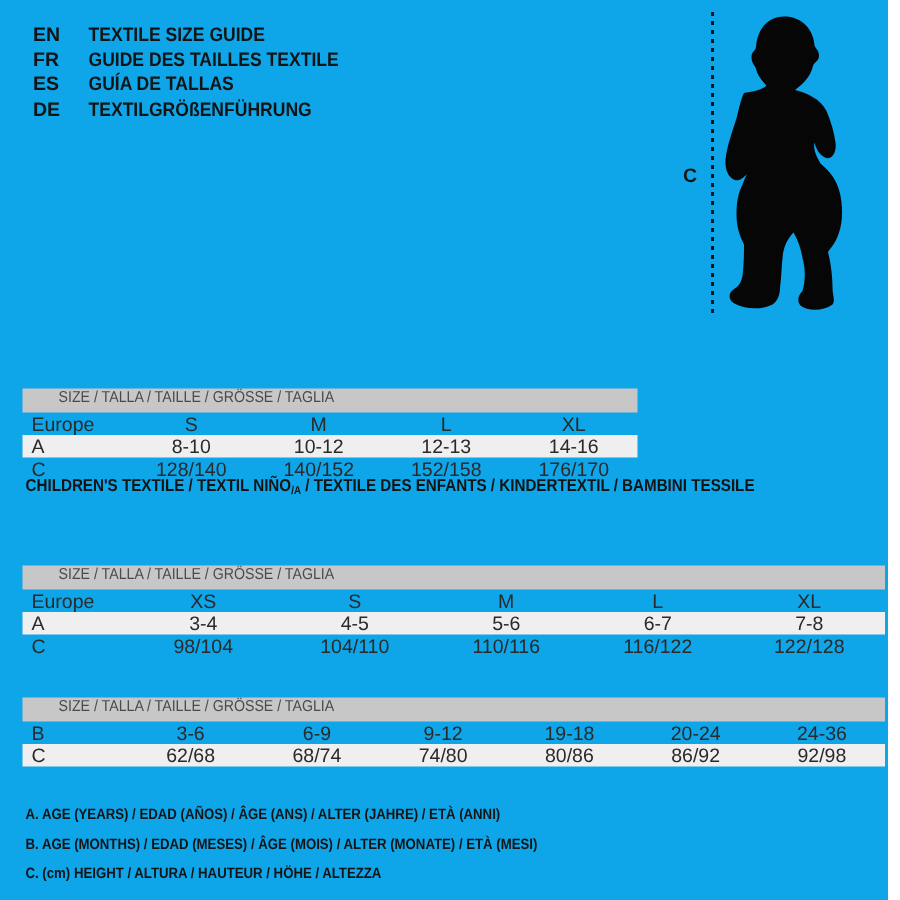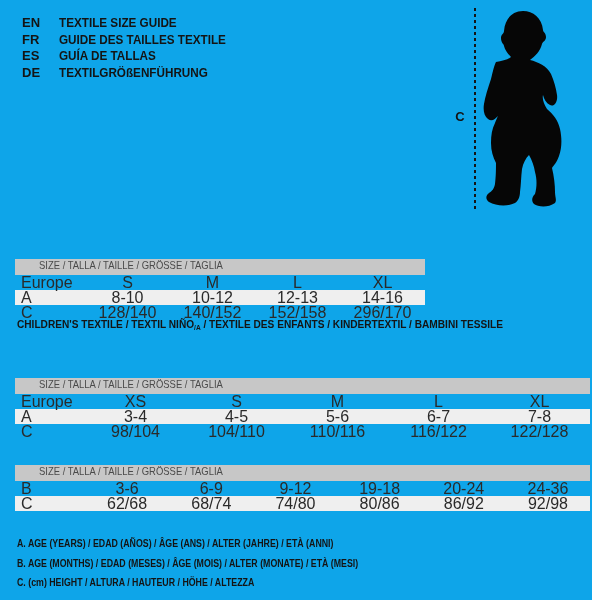--- a/index.html
+++ b/index.html
@@ -27,21 +27,21 @@
 
   
   .tbl { position:absolute; left:15px; }
   .tbl-title { font-size:11.5px; font-weight:bold; line-height:13px; margin:0 0 12px 2px;
                white-space:nowrap; color:#141414; }
   .tbl-title.two { line-height:15px; margin-bottom:16px; }
   .tbl-title .tline { display:block; }
   .sub { font-size:7.5px; vertical-align:-2px; }
   .sizebar { height:16px; background:#c7c7c7; display:flex; 
              padding-left:24px; box-sizing:border-box; font-size:10.5px; color:#4a4a4a;margin-top:44px; }
-  .trow { display:flex; align-items:center; height:15px; font-size:16px; color:#2a2a2a; }
+  .trow { display:flex; align-items:center; height:15px; font-size:13px; color:#2a2a2a; }
   .trow.alt { background:#efefef; }
   .tcell { flex:1 1 0; text-align:center; }
   .tlabel { flex:0 0 64px; text-align:left; padding-left:6px; }
 
   #junior   { top:215px; width:410px; }
   #children { top:318px; width:575px; }
   #babies   { top:421px; width:575px; }
 
   
   .notes { position:absolute; left:17px; top:534px; }
@@ -131,21 +131,21 @@
       <span class="tcell">8-10</span>
       <span class="tcell">10-12</span>
       <span class="tcell">12-13</span>
       <span class="tcell">14-16</span>
     </div>
     <div class="trow">
       <span class="tcell tlabel">C</span>
       <span class="tcell">128/140</span>
       <span class="tcell">140/152</span>
       <span class="tcell">152/158</span>
-      <span class="tcell">296/170</span>
+      <span class="tcell">176/170</span>
     </div>
   </section>
 
   <section class="tbl" id="children">
     <div class="tbl-title">
       <span class="cond"><span>CHILDREN'S TEXTILE / TEXTIL NIÑO</span><span class="sub">/A</span><span> / TEXTILE DES ENFANTS / KINDERTEXTIL / BAMBINI TESSILE</span></span>
     </div>
     <div class="sizebar">
       <span class="cond90">SIZE / TALLA / TAILLE / GRÖSSE / TAGLIA</span>
     </div>

